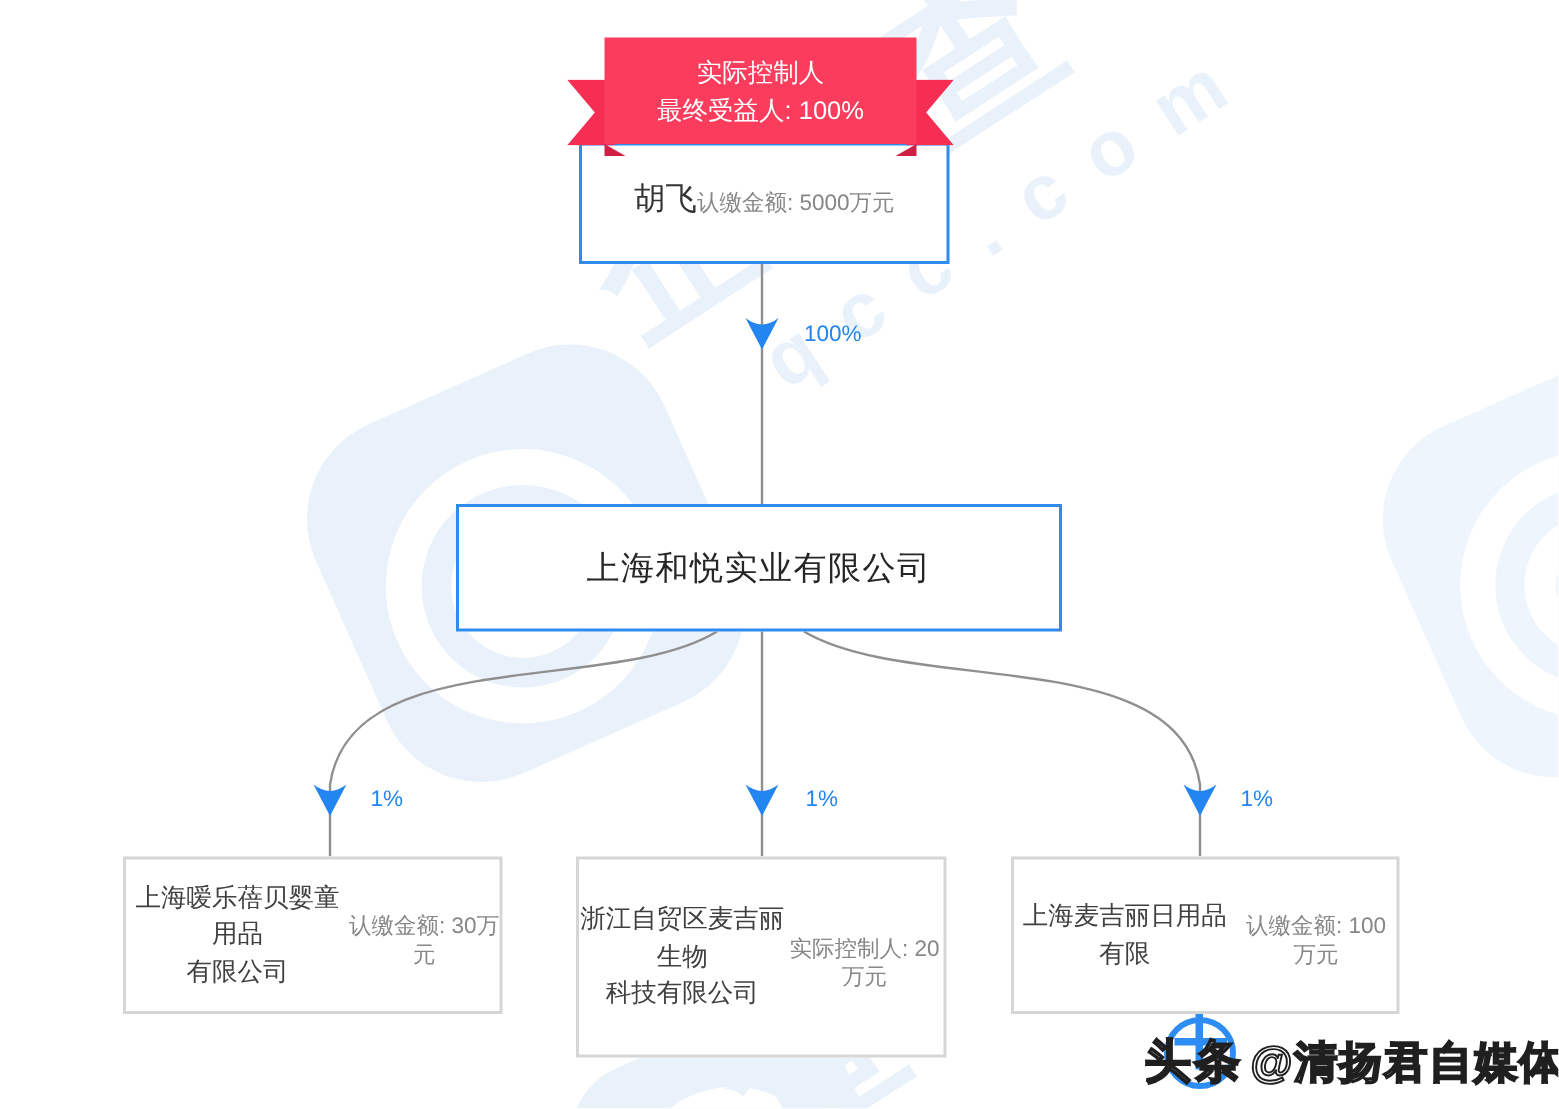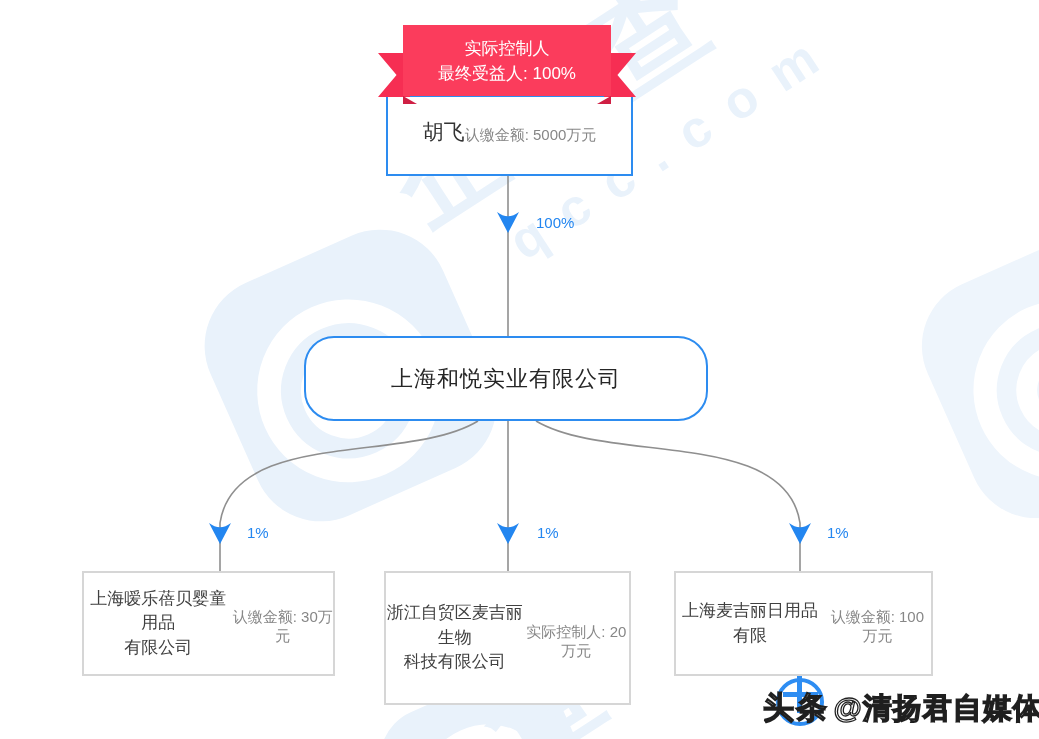--- a/index.html
+++ b/index.html
@@ -106,21 +106,21 @@
   <div class="ribbon-main">
     <div class="ribbon-line">实际控制人</div>
     <div class="ribbon-line">最终受益人: 100%</div>
   </div>
 
   <div class="node blue" style="left:386px;top:95px;width:247px;height:81px;">
     <div class="person-name">胡飞</div>
     <div class="person-amount">认缴金额: 5000万元</div>
   </div>
 
-  <div class="node blue" style="left:304px;top:336px;width:404px;height:85px;border-radius:30px;">
+  <div class="node blue" style="left:304px;top:336px;width:404px;height:85px;">
     <div class="company-name">上海和悦实业有限公司</div>
   </div>
 
   <div class="node gray" style="left:82px;top:571px;width:253px;height:105px;">
     <div class="sub-name">
       <div>上海嗳乐蓓贝婴童用品</div>
       <div>有限公司</div>
     </div>
     <div class="sub-amount">认缴金额: 30万元</div>
   </div>

